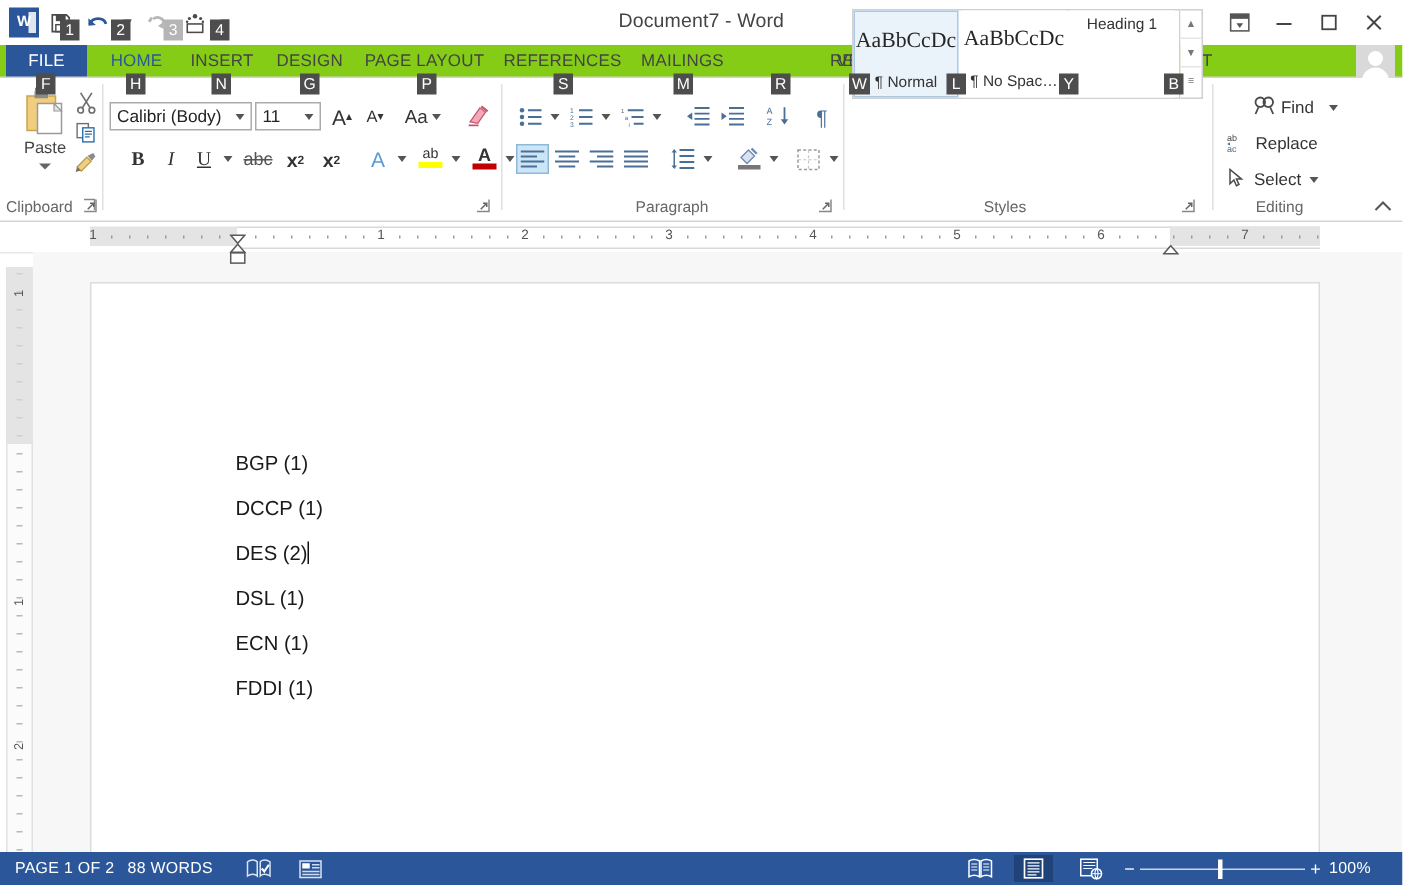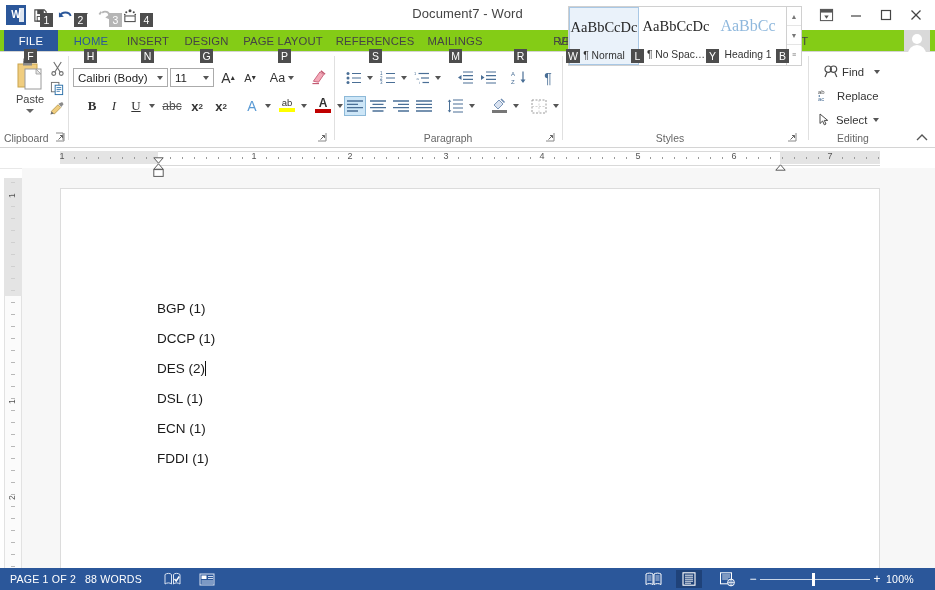--- a/index.html
+++ b/index.html
@@ -493,40 +493,39 @@
     <div class="sgal" style="top:-46px;">
       <div class="stile sel" style="left:0;">
         <div class="prev">AaBbCcDc</div>
         <div class="nm">¶ Normal</div>
       </div>
       <div class="stile" style="left:72px;">
         <div class="prev">AaBbCcDc</div>
         <div class="nm">¶ No Spac…</div>
       </div>
       <div class="stile" style="left:144px;">
-        <div class="prev" style="color:#8fb8dd;font-size:16px;">AaBbCc</div>
         <div class="nm">Heading 1</div>
       </div>
     </div>
     <div class="sscroll" style="top:-46px;">
       <div class="sbtn">
           <span style="font-size:7px;color:#777;">▲</span>
         </div>
       <div class="sbtn">
           <span style="font-size:7px;color:#777;">▼</span>
         </div>
       <div class="sbtn" style="border-bottom:none;">
           <span style="font-size:7px;color:#777;line-height:6px;">≡</span>
         </div>
     </div>
 
     <div class="grpdiv" style="left:808px;"></div>
 
     <div class="grp" style="left:808px;width:110px;">
-      <div class="ebtn" style="left:16px;top:10px;">
+      <div class="ebtn" style="left:28px;top:10px;">
         <span>
           <svg width="14" height="13" viewBox="0 0 14 13">
               <circle cx="4.2" cy="4.2" r="3.2" fill="none" stroke="#4a4a4a" stroke-width="1.2"></circle>
               <circle cx="9.5" cy="4.2" r="3.2" fill="none" stroke="#4a4a4a" stroke-width="1.2"></circle>
               <path d="M3 7.5 L1 12 M10.8 7.5 L12.8 12" stroke="#4a4a4a" stroke-width="1.2"></path>
             </svg>
         </span>
         <span>Find</span>
         <div class="caret" style="margin-left:6px;"></div>
       </div>

